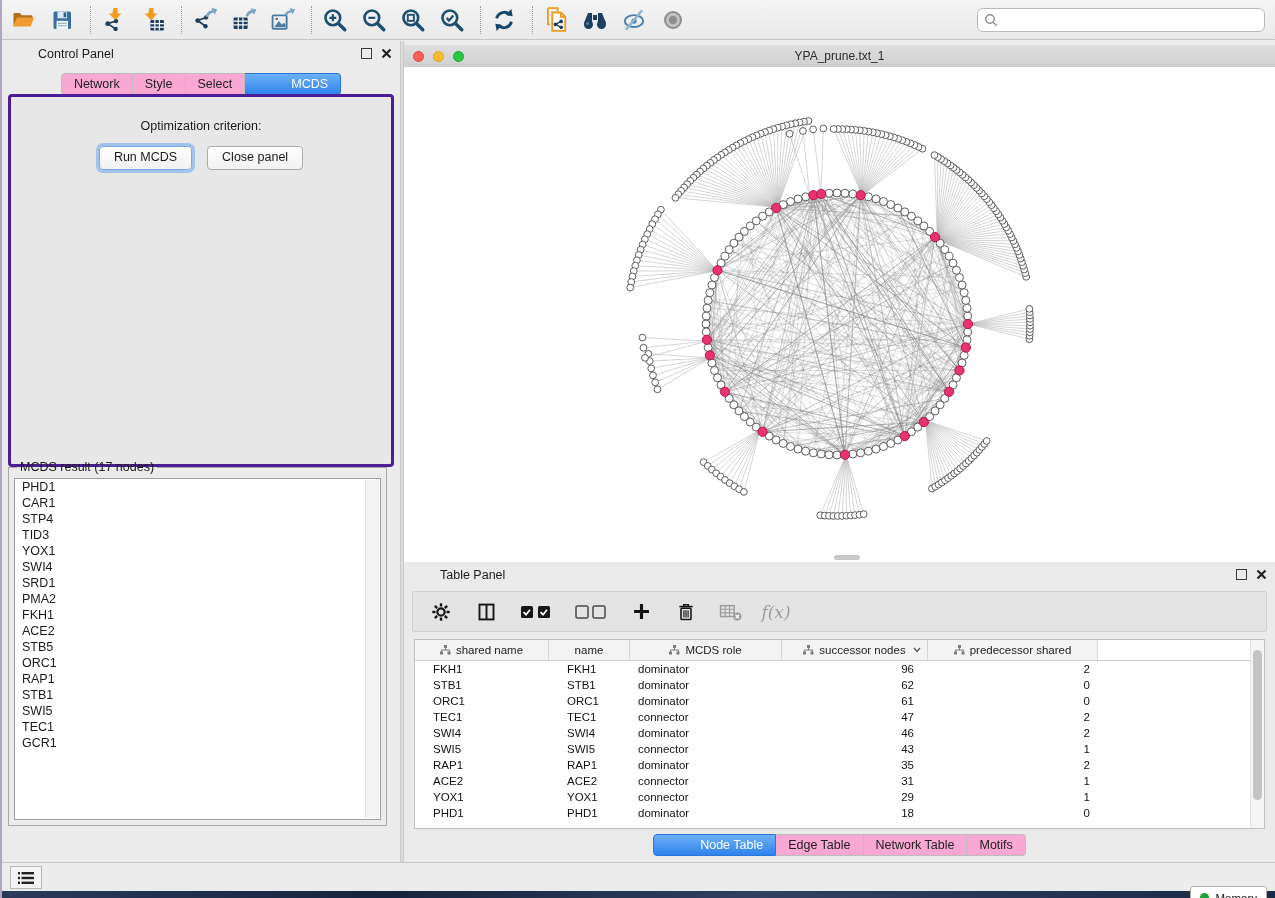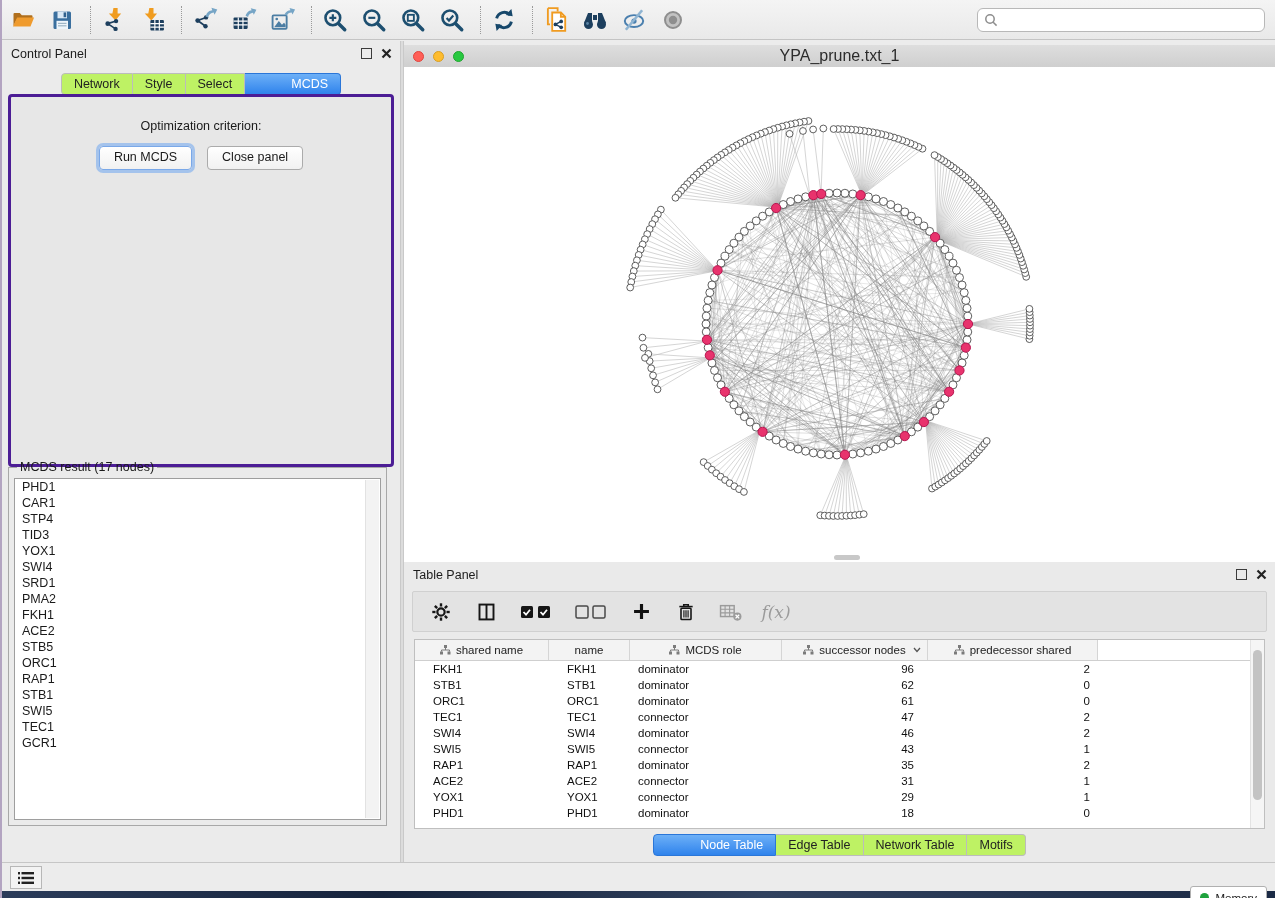--- a/index.html
+++ b/index.html
@@ -13,31 +13,31 @@
   #toolbar{position:absolute;left:0;top:0;right:0;height:40px;
     background:linear-gradient(#f4f4f4,#e9e9e9);border-bottom:1px solid #c4c4c4;
     display:flex;align-items:center;padding-left:8px;box-sizing:border-box;}
   .tbi{width:26px;height:26px;margin-right:13px;display:inline-flex;align-items:center;justify-content:center;cursor:default;}
   .tbsep{width:0;height:28px;border-left:1px dotted #9a9a9a;margin:0 10px 0 2px;}
   #searchbox{position:absolute;right:10px;top:8px;width:288px;height:24px;background:#fff;
     border:1px solid #b8b8b8;border-radius:6px;display:flex;align-items:center;padding:0 6px;box-sizing:border-box;}
   #searchbox input{border:none;outline:none;flex:1;font:12px "Liberation Sans",sans-serif;background:transparent;margin-left:4px;}
 
   
-  .panel-header{height:26px;line-height:26px;position:relative;}
+  .panel-header{height:26px;line-height:26px;position:relative;padding-left:27px;}
   .panel-title{padding-left:9px;font-size:12.5px;color:#1c1c1c;}
   .ph-icons{position:absolute;right:8px;top:7px;display:flex;gap:9px;align-items:center;}
   .float-ic{width:9px;height:9px;border:1.5px solid #3c3c3c;display:inline-block;}
   .close-ic{width:11px;height:11px;display:inline-block;}
 
   
   #control-panel{position:absolute;left:0;top:41px;width:398px;bottom:28px;background:#ebebeb;}
   #divider{position:absolute;left:398px;top:41px;width:4px;bottom:28px;background:#dcdcdc;border-left:1px solid #c9c9c9;border-right:1px solid #c9c9c9;box-sizing:border-box;}
   #cp-tabs{position:absolute;left:0;top:32px;width:100%;display:flex;justify-content:center;}
-  .tab{height:20px;line-height:20px;padding:0 12px;background:#bef264;border:1px solid #bcbcbc;border-left:none;
+  .tab{height:20px;line-height:20px;padding:0 12px;background:#f9a8d4;border:1px solid #bcbcbc;border-left:none;
     font-size:12.5px;color:#222;cursor:default;}
   .tab:first-child{border-left:1px solid #bcbcbc;border-radius:4px 0 0 4px;}
   .tab:last-child{border-radius:0 4px 4px 0;}
   .tab.sel{background:linear-gradient(#6db0f7,#2f83ec);border-color:#2a76d8;color:#fff;padding-left:46px;}
   #cp-content{position:absolute;left:6px;right:6px;top:53px;height:367px;background:#e7e7e7;
     border:3px solid #4c1d95;border-radius:4px;}
   #opt-label{text-align:center;margin-top:22px;font-size:12.5px;}
   #criterion-select{width:312px;height:22px;margin:11px auto 0 auto;background:#fff;border:1px solid #b4b4b4;
     border-radius:4px;display:flex;align-items:center;position:relative;cursor:default;}
   #criterion-select .val{padding-left:9px;font-size:12.5px;}
@@ -51,21 +51,21 @@
     border:1px solid #a8a8a8;padding:0;background:transparent;}
   #mcds-group legend{font-size:12.5px;margin-left:8px;padding:0 3px;}
   #mcds-list{position:absolute;left:5px;right:5px;top:4px;bottom:5px;background:#fff;border:1px solid #9e9e9e;overflow:hidden;}
   #mcds-list .row{height:16px;line-height:16px;padding-left:7px;font-size:12.5px;}
   #mcds-scroll{position:absolute;top:1px;bottom:1px;right:1px;width:13px;background:#f3f3f3;border-left:1px solid #e2e2e2;}
 
   
   #network-panel{position:absolute;left:402px;right:0;top:45px;height:517px;}
   #net-titlebar{height:22px;background:linear-gradient(#dedede,#cfcfcf);border-bottom:1px solid #ababab;position:relative;}
   .tl{position:absolute;top:5.5px;width:11px;height:11px;border-radius:50%;}
-  #net-title{text-align:center;line-height:22px;font-size:16px;color:#2c2c2c;}
+  #net-title{text-align:center;line-height:22px;font-size:12px;color:#2c2c2c;}
   #net-canvas{position:absolute;left:0;right:0;top:22px;bottom:0;background:#fff;overflow:hidden;}
   #net-hthumb{position:absolute;bottom:2px;left:430px;width:26px;height:5px;background:#c8c8c8;border-radius:3px;}
 
   
   #table-panel{position:absolute;left:402px;right:0;top:562px;bottom:28px;background:#eaeaea;}
   #tp-toolbar{position:absolute;left:8px;right:8px;top:29px;height:41px;background:#e3e3e3;
     border:1px solid #d0d0d0;border-radius:2px;display:flex;align-items:center;padding-left:16px;gap:21px;box-sizing:border-box;}
   .tpi{display:inline-flex;align-items:center;justify-content:center;width:24px;height:24px;cursor:default;}
   .fx{font:italic 17px "DejaVu Serif",serif;color:#9b9b9b;}
   #tbl{position:absolute;left:10px;right:10px;top:77px;bottom:33px;background:#fff;border:1px solid #bfbfbf;overflow:hidden;}

